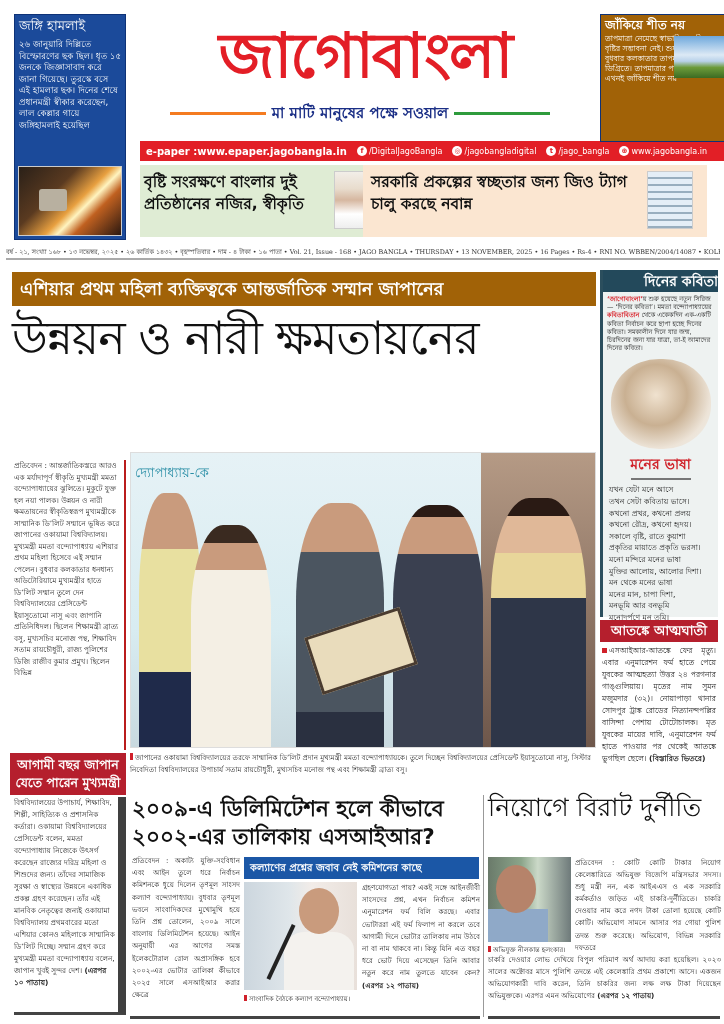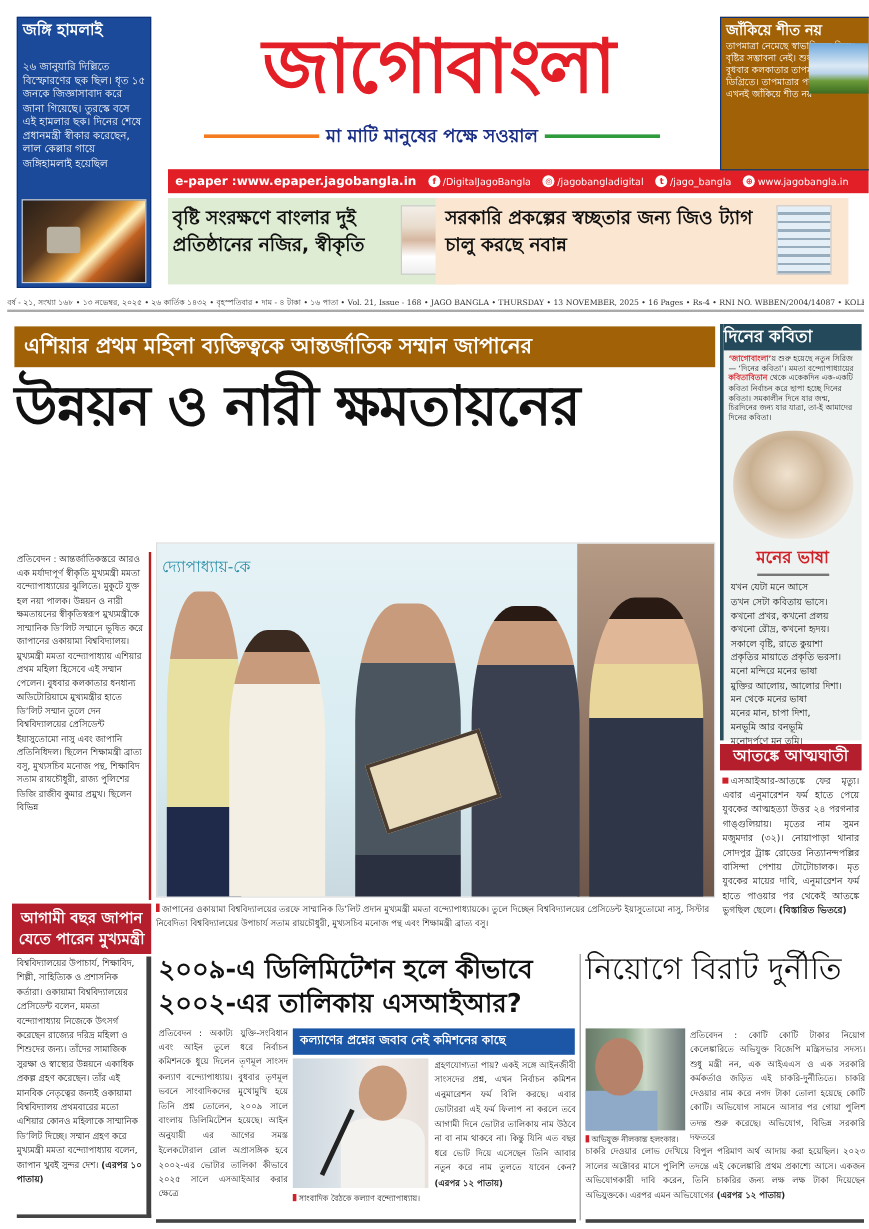--- a/index.html
+++ b/index.html
@@ -1,21 +1,21 @@
 <!DOCTYPE html>
 <html><head>
 <meta charset="utf-8">
 <style>
 *{box-sizing:border-box;margin:0;padding:0}
 html,body{width:724px;height:1024px;overflow:hidden;background:#fff}
 body{font-family:"DejaVu Sans",sans-serif;color:#111;position:relative}
 .abs{position:absolute}
 
 .tl-box{left:14px;top:14px;width:112px;height:226px;background:#1b4a9a;color:#fff;padding:3px 4px;border:1px solid #0e3277}
-.tl-box h3{font-size:13px;font-weight:bold;line-height:15px;margin-bottom:18px}
+.tl-box h3{font-size:13px;font-weight:normal;line-height:15px;margin-bottom:6px}
 .tl-box p{font-size:8.6px;line-height:11.5px}
 .tl-img{position:absolute;left:3px;bottom:3px;width:104px;height:70px;background:linear-gradient(135deg,#2a2018 0%,#5a3a20 35%,#e8a040 55%,#fff4c0 62%,#c06020 72%,#2a1810 100%);border:1px solid #ccc}
 .tl-img .van{position:absolute;left:20px;top:22px;width:28px;height:22px;background:#b8b0a0;border-radius:3px}
 
 .logo{left:165px;top:12px;width:400px;height:88px;color:#e31e26;font-size:62px;font-weight:bold;line-height:88px;text-align:center;font-family:"DejaVu Serif",serif;letter-spacing:-2px}
 .tagline{left:170px;top:102px;width:380px;height:22px;display:flex;align-items:center;gap:6px}
 .tagline .ln{flex:1;height:3px}
 .tagline span{color:#1b2f86;font-size:15px;font-weight:bold;white-space:nowrap}
 .social{left:140px;top:141px;width:584px;height:20px;background:#e21f26;display:flex;align-items:center;gap:10px;padding-left:6px;color:#fff;font-size:8px}
 .social .ep{font-size:10px;font-weight:bold}
@@ -30,38 +30,38 @@
 .teaser1{left:140px;top:165px;width:240px;height:72px;background:#dfecd4;padding:6px 4px}
 .teaser1 .t{font-size:15.5px;font-weight:bold;line-height:22px;width:205px}
 .teaser-photo{position:absolute;right:6px;top:6px;width:40px;height:58px;background:linear-gradient(180deg,#f2eee8 0%,#e8dccd 30%,#d6b7a0 50%,#fff 75%,#eee 100%);border:1px solid #ccc}
 .teaser2{left:363px;top:165px;width:344px;height:72px;background:#fbe6d1;padding:6px 8px}
 .teaser2 .t{font-size:15.5px;font-weight:bold;line-height:22px;width:270px}
 .teaser-bldg{position:absolute;right:14px;top:6px;width:46px;height:58px;background:repeating-linear-gradient(180deg,#e4eef7 0,#e4eef7 5px,#98aebf 5px,#98aebf 7px);border:1px solid #ccc}
 
 .dateline{left:6px;top:247px;width:714px;height:13px;font-size:6.4px;color:#333;font-family:"DejaVu Serif",serif;white-space:nowrap;overflow:hidden;border-bottom:2px solid #aaa;padding-bottom:1px}
 
 .kicker{left:12px;top:272px;width:584px;height:34px;background:#a16207;color:#fff;font-size:17.5px;font-weight:bold;line-height:34px;padding-left:8px;white-space:nowrap;overflow:hidden}
-.headline{left:12px;top:308px;width:584px;font-size:46px;font-weight:bold;line-height:60px;letter-spacing:-1px;color:#111;white-space:nowrap}
+.headline{left:12px;top:308px;width:584px;font-size:46px;font-weight:normal;line-height:60px;letter-spacing:-1px;color:#111;white-space:nowrap}
 
 .rc{left:600px;top:270px;width:118px;height:347px;background:#eef2f1;border-left:3px solid #2b4e5d}
-.rc-title{background:#23495b;color:#fff;font-size:14px;font-weight:bold;text-align:left;height:22px;line-height:22px}
+.rc-title{background:#23495b;color:#fff;font-size:14px;font-weight:bold;text-align:right;height:22px;line-height:22px}
 .rc-intro{font-size:6.4px;line-height:8.2px;padding:3px 4px;color:#222}
 .rc-intro b{color:#d9232b}
 .poet{margin:4px auto;width:100px;height:90px;border-radius:48%;background:radial-gradient(ellipse at 45% 40%,#f0e2cf 0%,#c9b092 40%,#ede4d8 70%,#eef2f1 100%)}
 .rc-sub{text-align:center;color:#d02129;font-size:14px;font-weight:bold;margin-top:2px}
 .rc-sub-ln{width:60px;height:2px;background:#777;margin:1px auto 4px}
 .poem{font-size:7.7px;line-height:11.6px;padding:0 6px;color:#222}
 .rc2{left:600px;top:620px;width:118px;height:166px}
 .rc2-title{background:#b51f2d;color:#fff;font-size:13px;font-weight:bold;height:22px;line-height:22px;text-align:center}
 .rc2 p{font-size:7.6px;line-height:12px;text-align:justify;padding:3px 2px;color:#222}
 .rc2 p .sq{display:inline-block;width:5px;height:5px;background:#d0202a;margin-right:2px}
 
 .lc{left:14px;top:460px;width:112px;height:290px;font-size:7.3px;line-height:11.5px;color:#222;border-right:2px solid #b91c1c;padding-right:2px}
 .lc2-title{left:10px;top:753px;width:116px;height:42px;background:#b51f2d;color:#fff;font-size:12.5px;font-weight:bold;line-height:18px;padding:3px 4px;text-align:center}
-.lc2{left:14px;top:797px;width:112px;height:218px;font-size:7.3px;line-height:12px;color:#222;border-right:4px solid #404040;border-bottom:3px solid #444;padding-right:2px}
+.lc2{left:14px;top:797px;width:112px;height:218px;font-size:7.3px;line-height:12px;color:#222;border-right:8px solid #404040;border-bottom:3px solid #444;padding-right:2px}
 
 .photo{left:130px;top:452px;width:466px;height:296px;background:linear-gradient(180deg,#e6f2f6 0%,#d8ecf1 60%,#c9d9df 100%);overflow:hidden;border:1px solid #ddd}
 .photo .bk{position:absolute;left:350px;top:0;width:116px;height:296px;background:linear-gradient(180deg,#b59a85,#6d564a)}
 .photo .txt{position:absolute;left:4px;top:10px;font-size:13px;color:#2a8ea6}
 .p{position:absolute;border-radius:40% 40% 0 0}
 .cert{position:absolute;left:180px;top:168px;width:100px;height:60px;background:#e9dcbc;border:3px solid #4a3c30;transform:rotate(-18deg)}
 .caption{left:130px;top:752px;width:466px;font-size:7.1px;line-height:12px;color:#222}
 .caption .sq{display:inline-block;width:3px;height:7px;background:#d0202a;margin-right:2px}
 
 .bc-head{left:132px;top:795px;width:348px;font-size:21.5px;font-weight:bold;line-height:28px;color:#111;white-space:nowrap}

